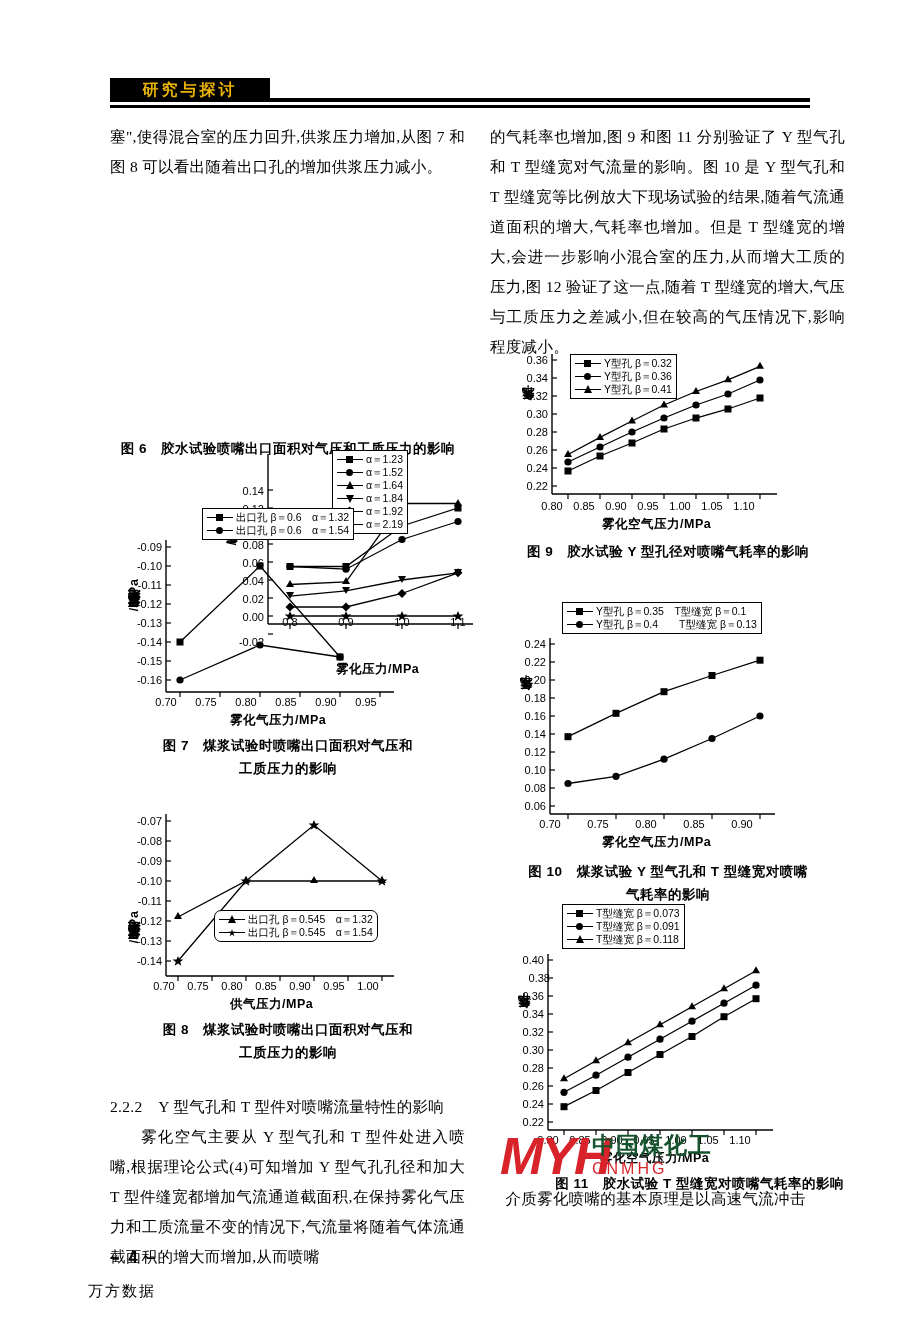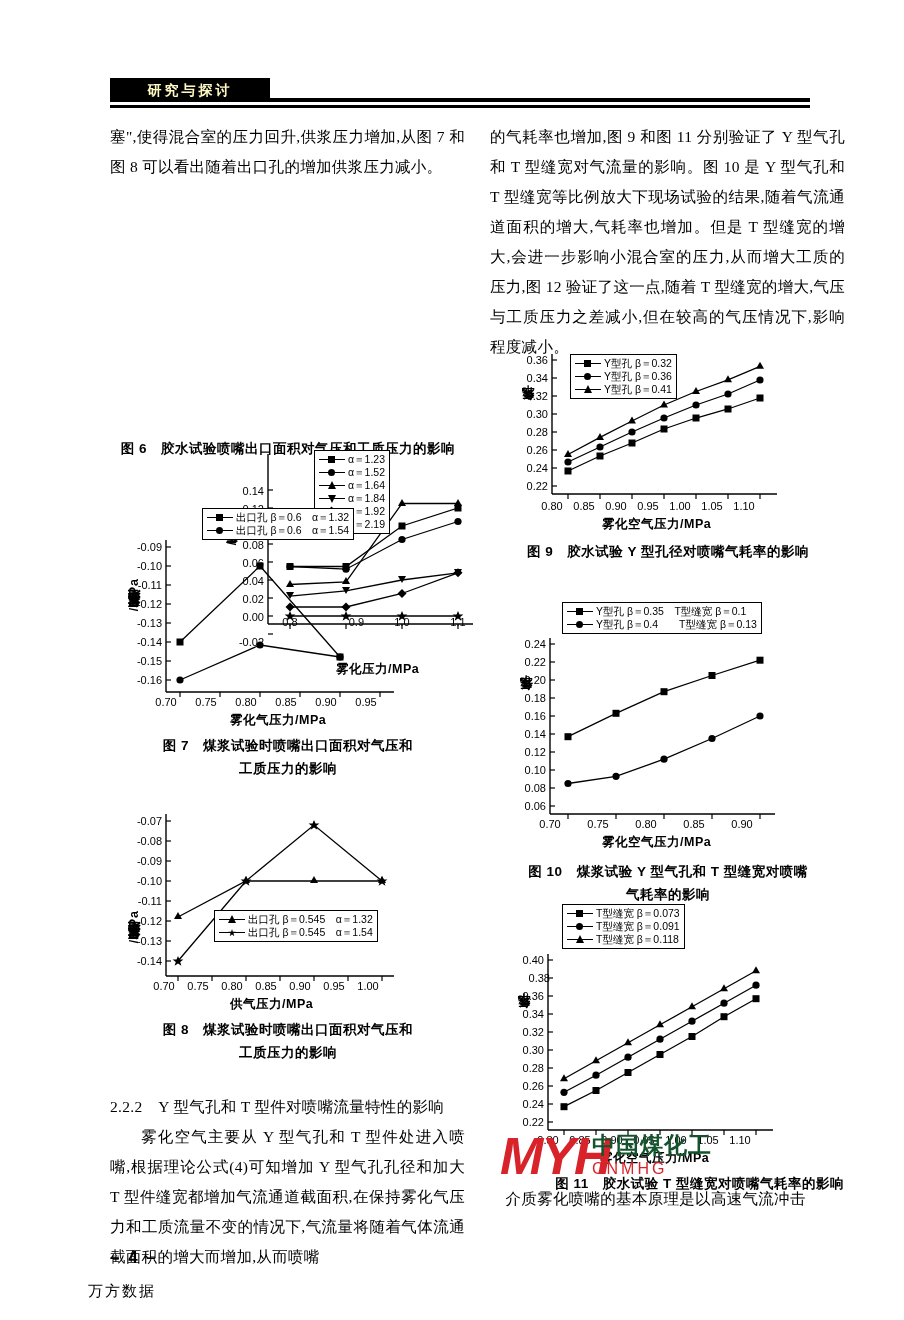--- a/index.html
+++ b/index.html
@@ -7,22 +7,22 @@
     width:904px;height:1320px;background:#fff;
     font-family:"Liberation Serif", serif;
     color:#000;position:relative;overflow:hidden;
   }
   .page{position:absolute;inset:0;}
 
   
   .hdr{position:absolute;left:110px;top:78px;width:700px;height:26px;}
   .hdr-band{position:absolute;left:0;top:0;width:160px;height:24px;background:#000;}
   .hdr-band span{
-    display:block;color:#fef9c3;font-family:"Liberation Sans",sans-serif;
-    font-weight:bold;font-size:14px;letter-spacing:3px;text-align:center;line-height:24px;
+    display:block;color:#eab308;font-family:"Liberation Sans",sans-serif;
+    font-weight:bold;font-size:16px;letter-spacing:3px;text-align:center;line-height:24px;
   }
   .hdr-rule{position:absolute;left:0;top:27px;width:700px;height:3px;background:#000;}
   .hdr-rule2{position:absolute;left:160px;top:20px;width:540px;height:4px;background:#000;}
 
   
   .col{position:absolute;top:122px;width:355px;}
   .colL{left:110px;}
   .colR{left:490px;}
   .bodytext{
     font-size:15.5px;line-height:30px;text-align:justify;
@@ -171,21 +171,21 @@
 
         <polyline points="22,162 78,162 134,162 190,162" fill="none" stroke="#000" stroke-width="1.3"></polyline>
         <g fill="#000">
           <polygon points="22,157 23.5,160.6 27.4,160.6 24.2,163 25.4,166.8 22,164.5 18.6,166.8 19.8,163 16.6,160.6 20.5,160.6"></polygon>
           <polygon points="78,157 79.5,160.6 83.4,160.6 80.2,163 81.4,166.8 78,164.5 74.6,166.8 75.8,163 72.6,160.6 76.5,160.6"></polygon>
           <polygon points="134,157 135.5,160.6 139.4,160.6 136.2,163 137.4,166.8 134,164.5 130.6,166.8 131.8,163 128.6,160.6 132.5,160.6"></polygon>
           <polygon points="190,157 191.5,160.6 195.4,160.6 192.2,163 193.4,166.8 190,164.5 186.6,166.8 187.8,163 184.6,160.6 188.5,160.6"></polygon>
         </g>
       </svg>
 
-      <div class="legend" style="left:202px;top:228px;">
+      <div class="legend" style="left:220px;top:228px;">
         <div class="lrow">
             <span class="lmark">
               <i></i>
               <b class="sq"></b>
             </span>
             <span>α＝1.23</span>
           </div>
         <div class="lrow">
             <span class="lmark">
               <i></i>
@@ -217,21 +217,21 @@
         <div class="lrow">
             <span class="lmark">
               <i></i>
               <b class="st"></b>
             </span>
             <span>α＝2.19</span>
           </div>
       </div>
 
       <div class="tickB" style="left:160px;top:394px;width:36px;">0.8</div>
-      <div class="tickB" style="left:216px;top:394px;width:36px;text-align:right;">0.9</div>
+      <div class="tickB" style="left:216px;top:394px;width:36px;">0.9</div>
       <div class="tickB" style="left:272px;top:394px;width:36px;">1.0</div>
       <div class="tickB" style="left:328px;top:394px;width:36px;">1.1</div>
       <div class="xlab" style="left:224px;top:411px;margin-top:28px;">雾化压力/MPa</div>
     </div>
     <div class="figcap" style="position:absolute;left:-2px;top:215px;width:356px;text-align:center;">图 6　胶水试验喷嘴出口面积对气压和工质压力的影响</div>
   </div>
 
   <div class="fig" style="left:112px;top:500px;width:352px;height:250px;">
     <div class="legend" style="left:90px;top:8px;">
       <div class="lrow">
@@ -355,21 +355,21 @@
 
       <polyline points="12,147 80,67 148,11 216,67" fill="none" stroke="#000" stroke-width="1.3"></polyline>
       <g fill="#000">
         <polygon points="12,142 13.5,145.6 17.4,145.6 14.2,148 15.4,151.8 12,149.5 8.6,151.8 9.8,148 6.6,145.6 10.5,145.6"></polygon>
         <polygon points="80,62 81.5,65.6 85.4,65.6 82.2,68 83.4,71.8 80,69.5 76.6,71.8 77.8,68 74.6,65.6 78.5,65.6"></polygon>
         <polygon points="148,6 149.5,9.6 153.4,9.6 150.2,12 151.4,15.8 148,13.5 144.6,15.8 145.8,12 142.6,9.6 146.5,9.6"></polygon>
         <polygon points="216,62 217.5,65.6 221.4,65.6 218.2,68 219.4,71.8 216,69.5 212.6,71.8 213.8,68 210.6,65.6 214.5,65.6"></polygon>
       </g>
     </svg>
 
-    <div class="legend" style="left:102px;top:110px;">
+    <div class="legend" style="left:102px;top:110px;border-radius:7px;">
       <div class="lrow">
           <span class="lmark">
             <i></i>
             <b class="tr"></b>
           </span>
           <span>出口孔 β＝0.545　α＝1.32</span>
         </div>
       <div class="lrow">
           <span class="lmark">
             <i></i>

